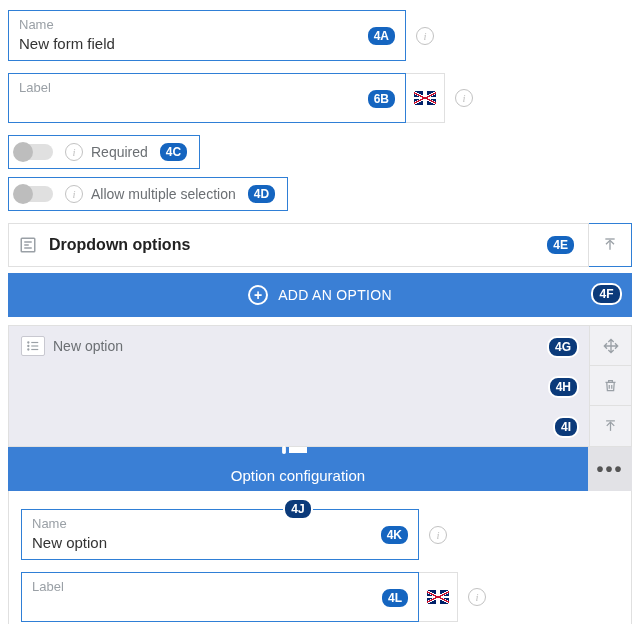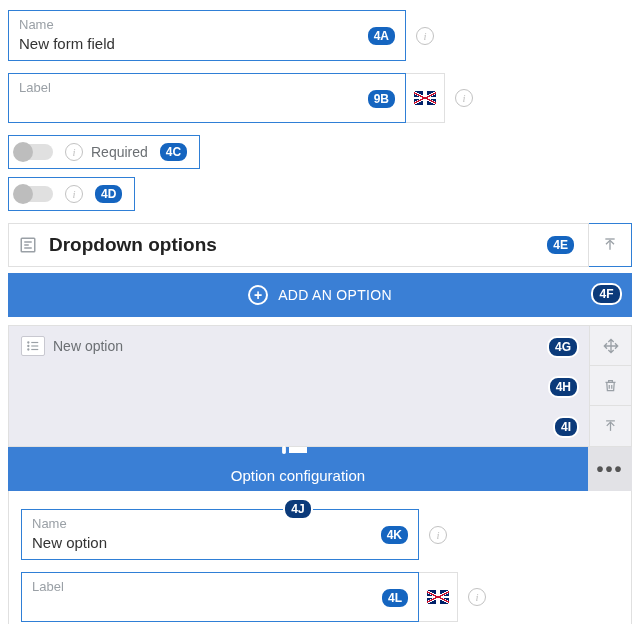--- a/index.html
+++ b/index.html
@@ -49,21 +49,21 @@
   .toggle::after {
     content: ""; width: 20px; height: 20px; border-radius: 50%;
     background: #bdbdbd; position: absolute; left: -2px; top: -2px;
   }
   .toggle-label { font-size: 14px; color: #6b6f73; }
 
   .section-header {
     border: 1px solid #e0e0e0; background: #fff; display: flex; align-items: center;
     height: 44px; padding: 0 10px; gap: 12px; position: relative;
   }
-  .section-header .title { font-weight: 600; font-size: 19px; color: #222; flex: 1; }
+  .section-header .title { font-weight: 600; font-size: 16px; color: #222; flex: 1; }
   .sq-icon { width: 18px; height: 18px; color: #9aa0a6; flex-shrink: 0; }
   .collapse-box {
     width: 44px; height: 44px; border: 1px solid #2f7fd6; margin-left: -1px;
     display: flex; align-items: center; justify-content: center; background: #fff;
   }
 
   .add-bar {
     background: #3a7fd5; color: #fff; height: 44px; margin-top: 6px;
     display: flex; align-items: center; justify-content: center; gap: 10px;
     position: relative; font-size: 14px; letter-spacing: 0.3px;
@@ -123,41 +123,42 @@
     <div class="tf-value">New form field</div>
     <span class="pill" style="right:8px; top:14px;">4A</span>
   </div>
   <span class="info-icon">i</span>
 </div>
 
 <div class="field-block row">
   <div class="text-field">
     <div class="tf-label">Label</div>
     <div class="tf-value"></div>
-    <span class="pill" style="right:8px; top:14px;">9B</span>
+    <span class="pill" style="right:8px; top:14px;">6B</span>
   </div>
   <div class="flag-box">
     <div class="uk-flag"></div>
   </div>
   <span class="info-icon">i</span>
 </div>
 
 <div>
   <div class="toggle-row">
     <div class="toggle"></div>
     <span class="info-icon" style="margin-left:4px;">i</span>
     <span class="toggle-label">Required</span>
     <span class="pill" style="position:static; margin-left:2px;">4C</span>
   </div>
 </div>
 
 <div>
   <div class="toggle-row">
     <div class="toggle"></div>
     <span class="info-icon" style="margin-left:4px;">i</span>
+    <span class="toggle-label">Allow multiple selection</span>
     <span class="pill" style="position:static; margin-left:2px;">4D</span>
   </div>
 </div>
 
 <div class="row" style="margin-top:4px;">
   <div class="section-header" style="flex:1;">
     <svg class="sq-icon" viewBox="0 0 24 24" fill="none" stroke="currentColor" stroke-width="2">
         <rect x="3" y="3" width="18" height="18" rx="1"></rect>
         <path d="M7 8h10M7 12h6M7 16h10"></path>
       </svg>

